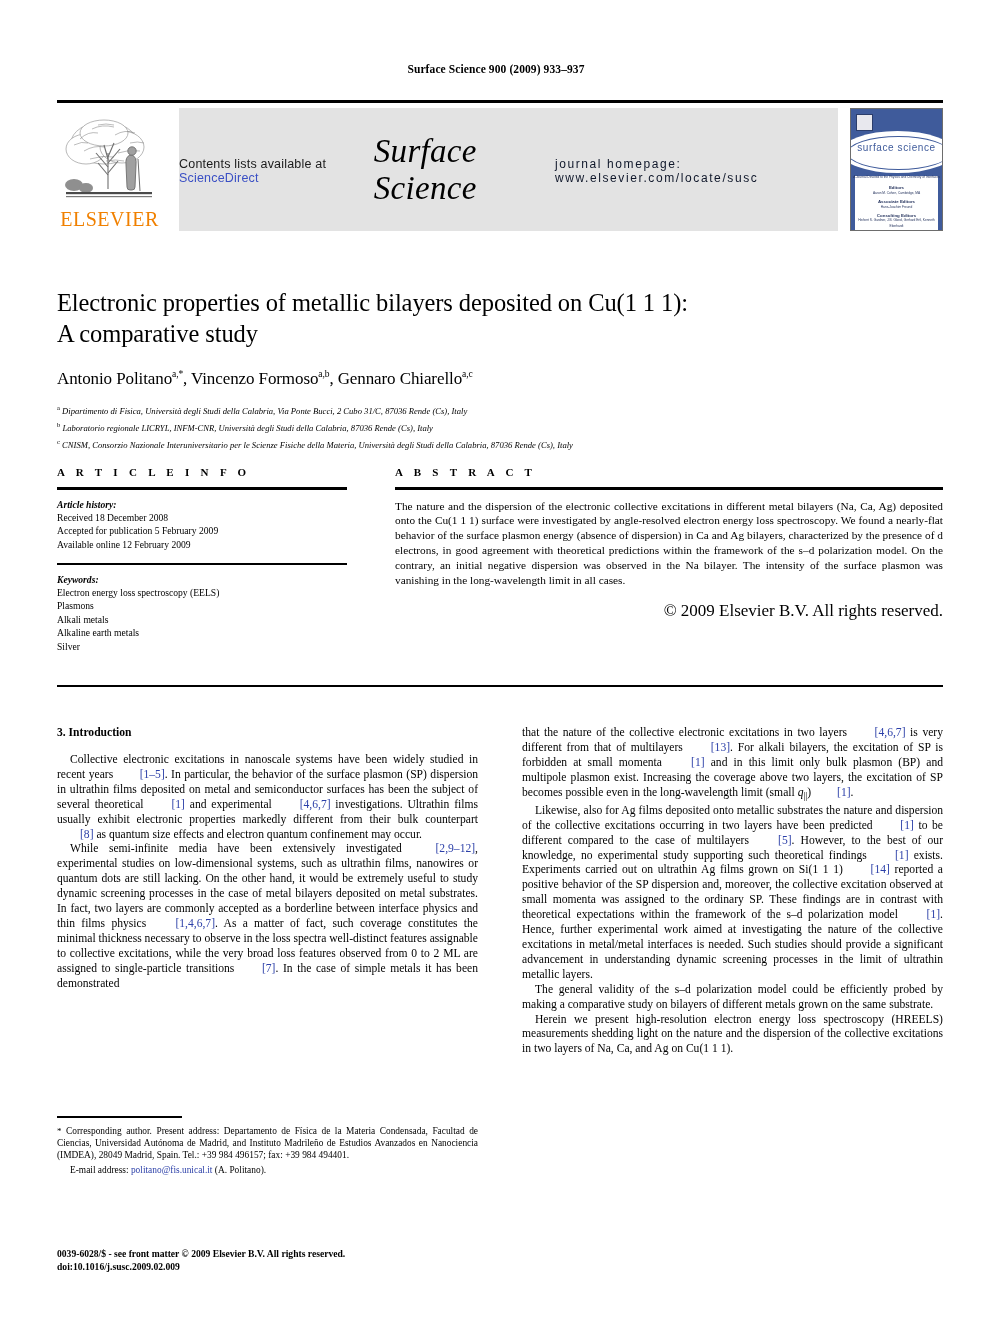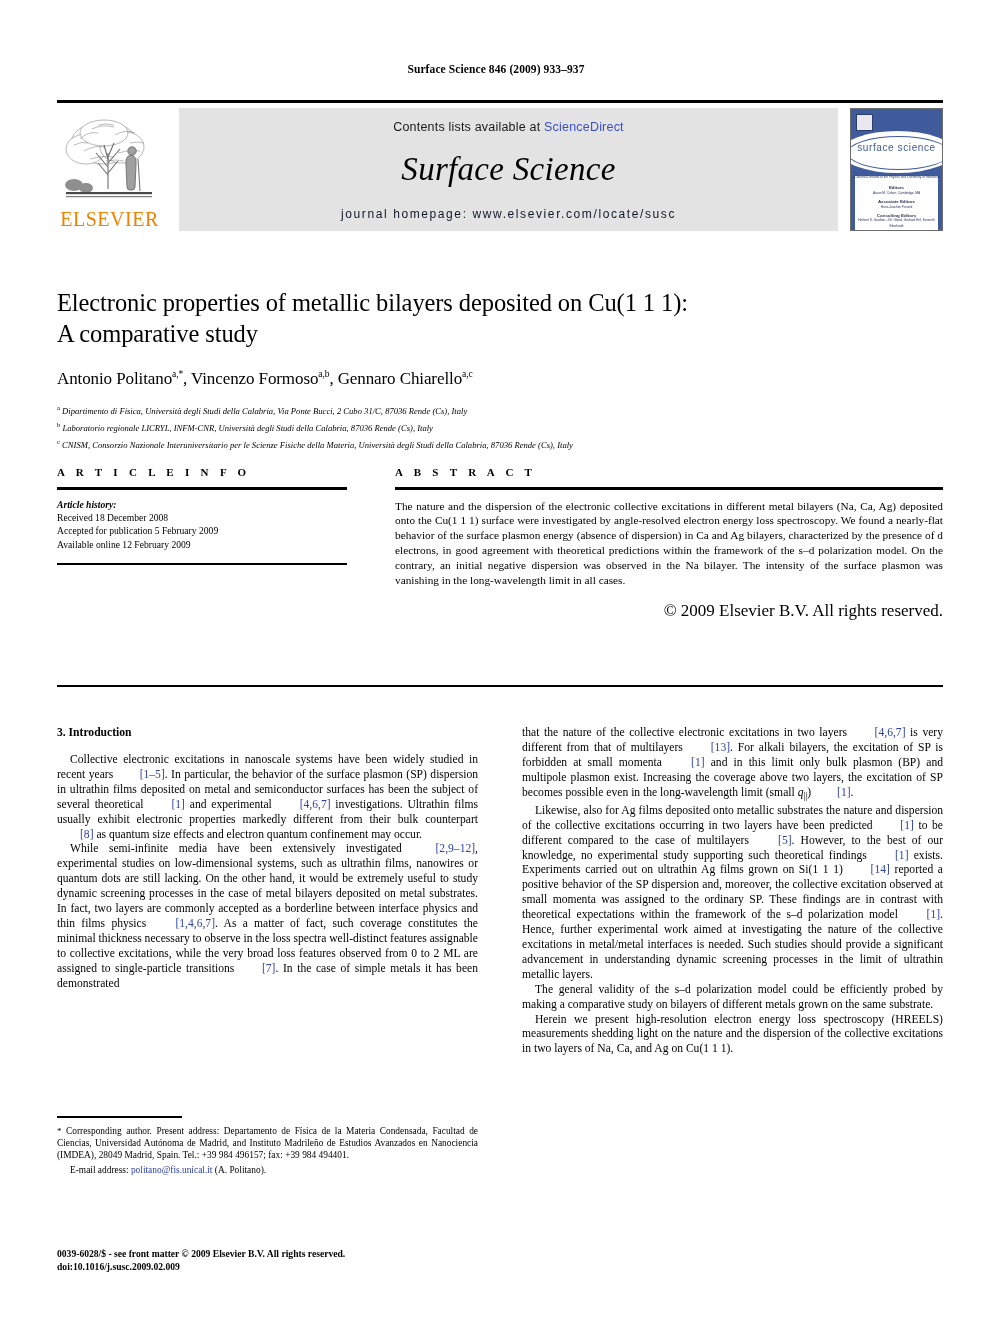--- a/index.html
+++ b/index.html
@@ -75,21 +75,21 @@
     white-space: nowrap;
     font-weight: normal;
   }
   .grayband {
     flex: 1 1 auto;
     background: #e3e3e3;
     margin-left: 17px;
     margin-right: 12px;
     position: relative;
     display: flex;
-    flex-direction: column;
+    flex-direction: row;
     justify-content: space-between;
     align-items: center;
     padding: 12px 0 10px 0;
     box-sizing: border-box;
   }
   .contents-line {
     font-family: "Liberation Sans", sans-serif;
     font-size: 12.5px;
     color: #1a1a1a;
     letter-spacing: 0.2px;
@@ -312,21 +312,21 @@
     font-size: 9.6px;
     line-height: 12.6px;
     font-weight: bold;
   }
 </style>
 </head>
 <body>
 
 <div class="page">
 
-  <div class="running-head">Surface Science 846 (2009) 933–937</div>
+  <div class="running-head">Surface Science 900 (2009) 933–937</div>
 
   <div class="masthead">
     <div class="masthead-rule"></div>
     <div class="masthead-body">
 
       <div class="elsevier-logo">
         <svg class="tree-box" viewBox="0 0 100 92">
           <g stroke="#8a8a8a" stroke-width="0.7" fill="none">
             <ellipse cx="44" cy="28" rx="33" ry="21" fill="#ffffff" stroke="#9a9a9a"></ellipse>
             <ellipse cx="26" cy="34" rx="20" ry="15" fill="#ffffff" stroke="#9a9a9a"></ellipse>
@@ -419,20 +419,28 @@
     <div class="col-info">
       <div class="sec-head">A R T I C L E   I N F O</div>
       <div class="hr-thick"></div>
       <div class="info-block">
         <div class="ital">Article history:</div>
         <div>Received 18 December 2008</div>
         <div>Accepted for publication 5 February 2009</div>
         <div>Available online 12 February 2009</div>
       </div>
       <div class="hr-thin-mid"></div>
+      <div class="info-block">
+        <div class="ital">Keywords:</div>
+        <div>Electron energy loss spectroscopy (EELS)</div>
+        <div>Plasmons</div>
+        <div>Alkali metals</div>
+        <div>Alkaline earth metals</div>
+        <div>Silver</div>
+      </div>
     </div>
 
     <div class="col-abs">
       <div class="sec-head">A B S T R A C T</div>
       <div class="hr-thick"></div>
       <div class="abs-text">The nature and the dispersion of the electronic collective excitations in different metal bilayers (Na, Ca, Ag) deposited onto the Cu(1 1 1) surface were investigated by angle-resolved electron energy loss spectroscopy. We found a nearly-flat behavior of the surface plasmon energy (absence of dispersion) in Ca and Ag bilayers, characterized by the presence of d electrons, in good agreement with theoretical predictions within the framework of the s–d polarization model. On the contrary, an initial negative dispersion was observed in the Na bilayer. The intensity of the surface plasmon was vanishing in the long-wavelength limit in all cases.</div>
       <div class="copyright">© 2009 Elsevier B.V. All rights reserved.</div>
     </div>
   </div>
   <div class="abs-rule-bottom"></div>

